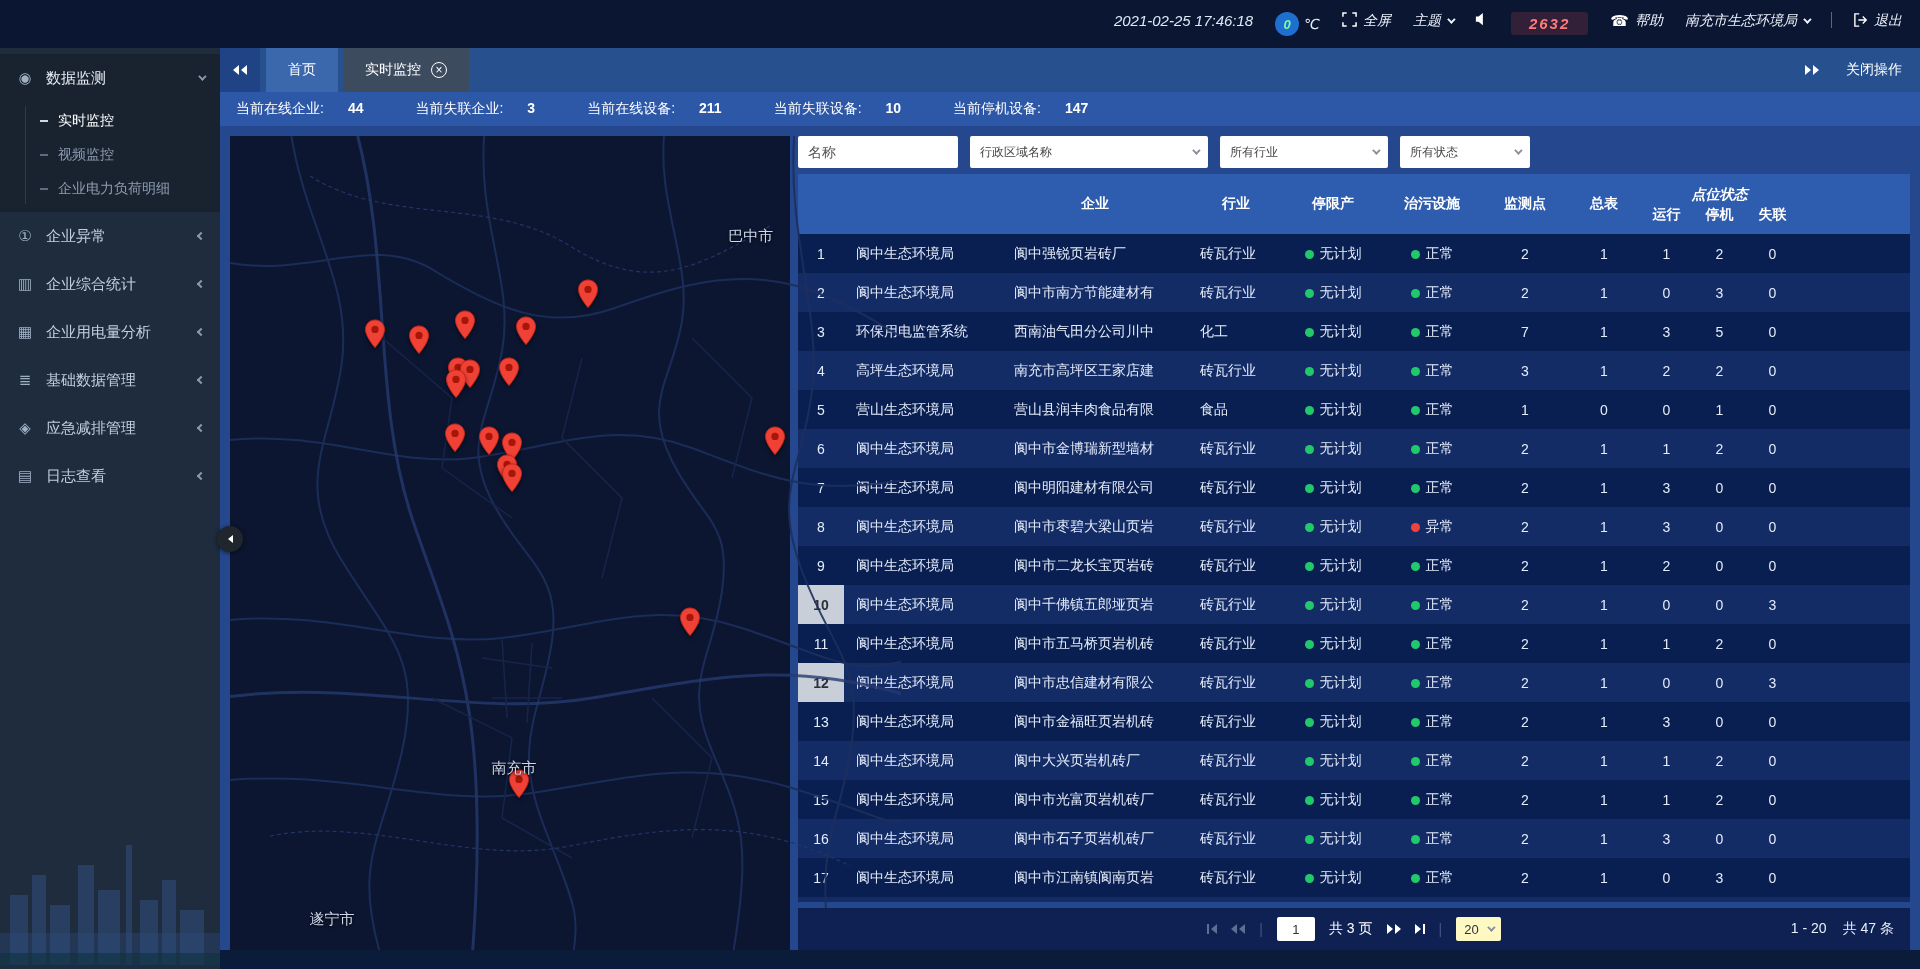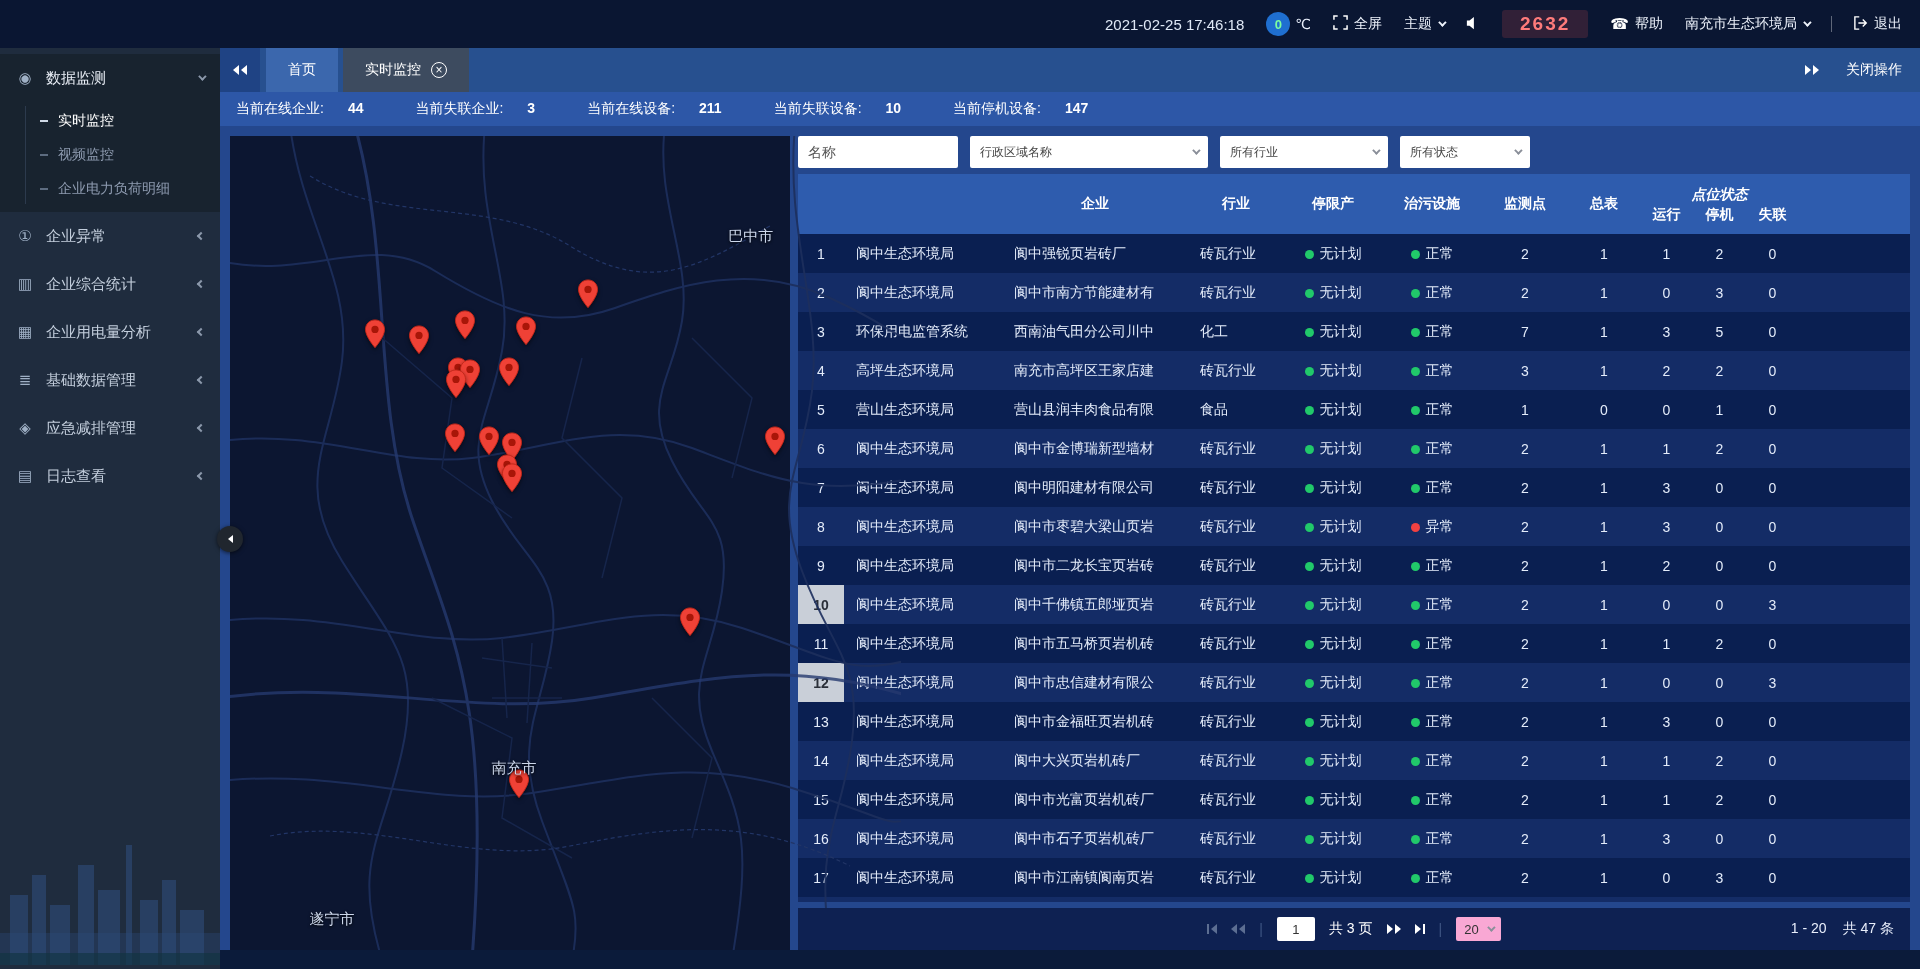--- a/index.html
+++ b/index.html
@@ -3,26 +3,26 @@
 <meta charset="utf-8">
 <style>
   html,body{margin:0;padding:0;background:#0b1b3a;font-family:"Liberation Sans","DejaVu Sans",sans-serif;}
   *{box-sizing:border-box;}
   .page{width:1920px;height:969px;overflow:hidden;position:relative;background:#0b1b3a;}
 
   
   .topbar{height:48px;background:#0a1632;display:flex;align-items:center;padding:0 18px 0 12px;color:#e8eefb;}
   .brand{display:flex;align-items:center;gap:10px;}
   .brand h1{font-size:22px;margin:0;color:#fff;letter-spacing:1px;font-weight:bold;}
-  .top-right{margin-left:auto;display:flex;align-items:center;gap:22px;font-size:14px;}
+  .top-right{margin-left:auto;display:flex;align-items:flex-start;gap:22px;font-size:14px;font-style:italic;}
   .datetime{font-size:15px;color:#dfe8f6;}
   .temp{display:flex;align-items:center;gap:5px;}
   .temp-circle{width:24px;height:24px;border-radius:50%;background:#1f6fd0;color:#7cffa0;font-weight:bold;font-size:13px;display:flex;align-items:center;justify-content:center;}
   .tb-btn{display:flex;align-items:center;gap:6px;cursor:pointer;color:#eef3fc;}
-  .alert-pill{background:rgba(255,90,90,.16);color:#ff7b7b;font-weight:bold;letter-spacing:2px;padding:3px 18px;border-radius:3px;font-size:19px;}
+  .alert-pill{background:rgba(255,90,90,.16);color:#ff7b7b;font-weight:bold;letter-spacing:2px;padding:3px 18px;border-radius:3px;font-size:15px;}
   .phone-ico::before{content:"☎";font-size:15px;color:#fff;}
   .vdiv{width:1px;height:16px;background:rgba(255,255,255,.35);}
   .chev{display:inline-block;width:6px;height:6px;border-right:2px solid currentColor;border-bottom:2px solid currentColor;}
   .chev.down{transform:rotate(45deg) translateY(-2px);}
   .chev.left{transform:rotate(135deg);}
   .chev.gray{color:#8a8f99;}
 
   
   .shell{display:flex;height:921px;}
 
@@ -115,21 +115,21 @@
   .dot.red{background:#f04141;}
 
   
   .pager{margin-top:6px;height:42px;flex:none;background:#0e2152;position:relative;display:flex;align-items:center;justify-content:center;color:#fff;font-size:14px;}
   .pg-center{display:flex;align-items:center;gap:14px;}
   .pg-btn{display:inline-flex;align-items:center;gap:2px;color:#fff;cursor:pointer;}
   .pg-btn.disabled{color:#5c6e92;}
   .bar-v{display:inline-block;width:2px;height:10px;background:currentColor;}
   .pg-input{width:38px;height:24px;border:none;border-radius:2px;text-align:center;font-size:13px;color:#333;font-family:inherit;}
   .pg-sep{color:#3f5685;}
-  .pg-size{background:#f9a8d4;color:#333;height:24px;border-radius:2px;display:inline-flex;align-items:center;gap:8px;padding:0 8px;cursor:pointer;font-size:13px;}
+  .pg-size{background:#fef9c3;color:#333;height:24px;border-radius:2px;display:inline-flex;align-items:center;gap:8px;padding:0 8px;cursor:pointer;font-size:13px;}
   .pg-right{position:absolute;right:16px;display:flex;gap:16px;color:#e8eefb;}
 </style>
 </head>
 <body>
 
 <div class="page">
 
   <div class="topbar">
     <div class="top-right">
       <span class="datetime">2021-02-25 17:46:18</span>

